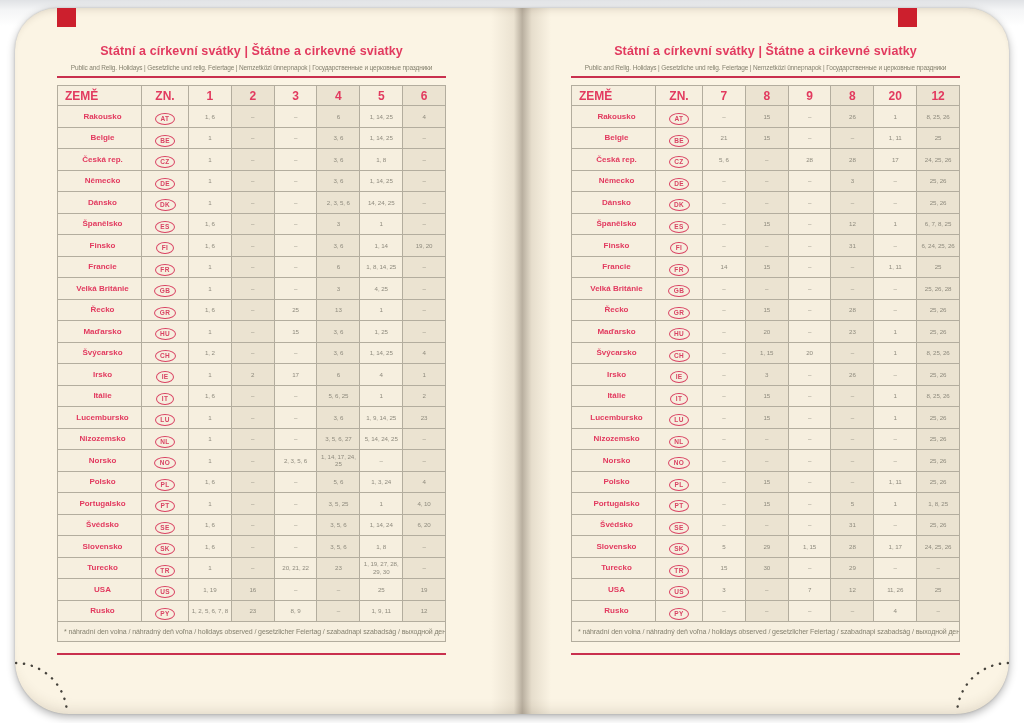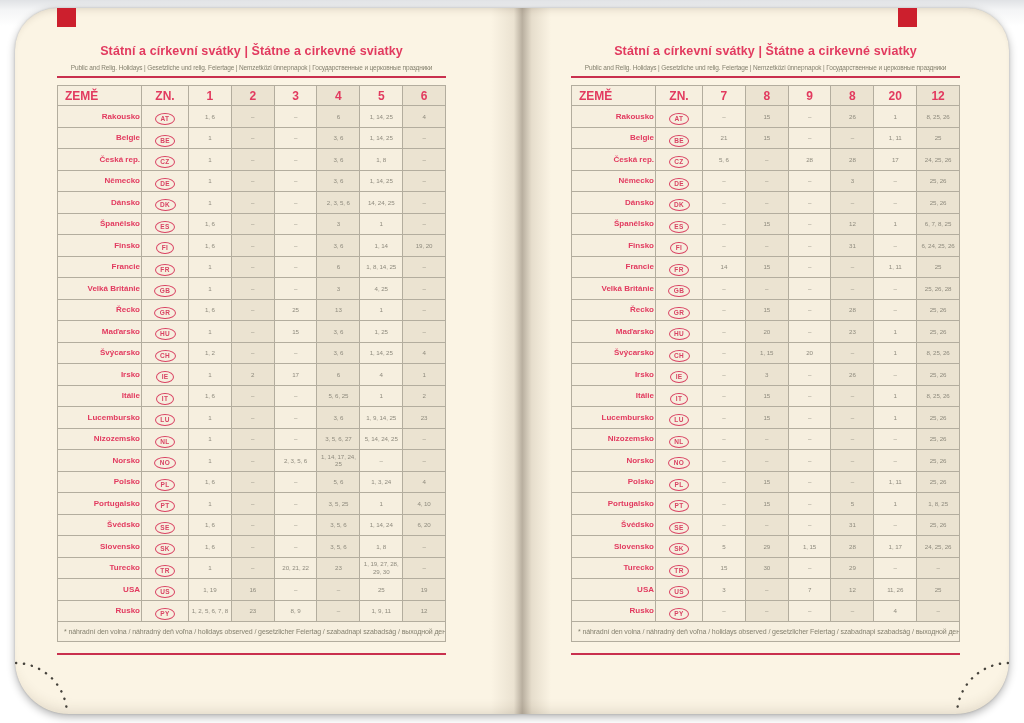--- a/index.html
+++ b/index.html
@@ -44,21 +44,21 @@
   }
   table.holidays th,table.holidays td{border:1px solid #b3ad9e;overflow:hidden;}
   thead tr{height:20px;}
   tbody tr{height:21.5px;}
   tr.foot{height:20px;}
   th{color:#e23a5f;font-size:12px;font-weight:bold;text-align:center;padding:0;}
   th.zeme{width:76px;text-align:left;padding-left:7px;}
   th.zn{width:46px;}
   td.country{
     background:#f6efdf;color:#e23a5f;font-weight:bold;font-size:8px;
-    text-align:right;padding-left:7px;white-space:nowrap;
+    text-align:center;padding-left:7px;white-space:nowrap;
   }
   td.code{background:#f6efdf;text-align:center;padding:0;}
   .badge{
     display:inline-block;border:1px solid #d94363;border-radius:50%;
     color:#d94363;font-size:6.5px;font-weight:bold;line-height:8px;
     padding:1px 4.5px;letter-spacing:.3px;
   }
   td.val{
     text-align:center;font-size:6.2px;line-height:7.5px;letter-spacing:-.1px;
     color:#8f8b7e;padding:0 1px;

